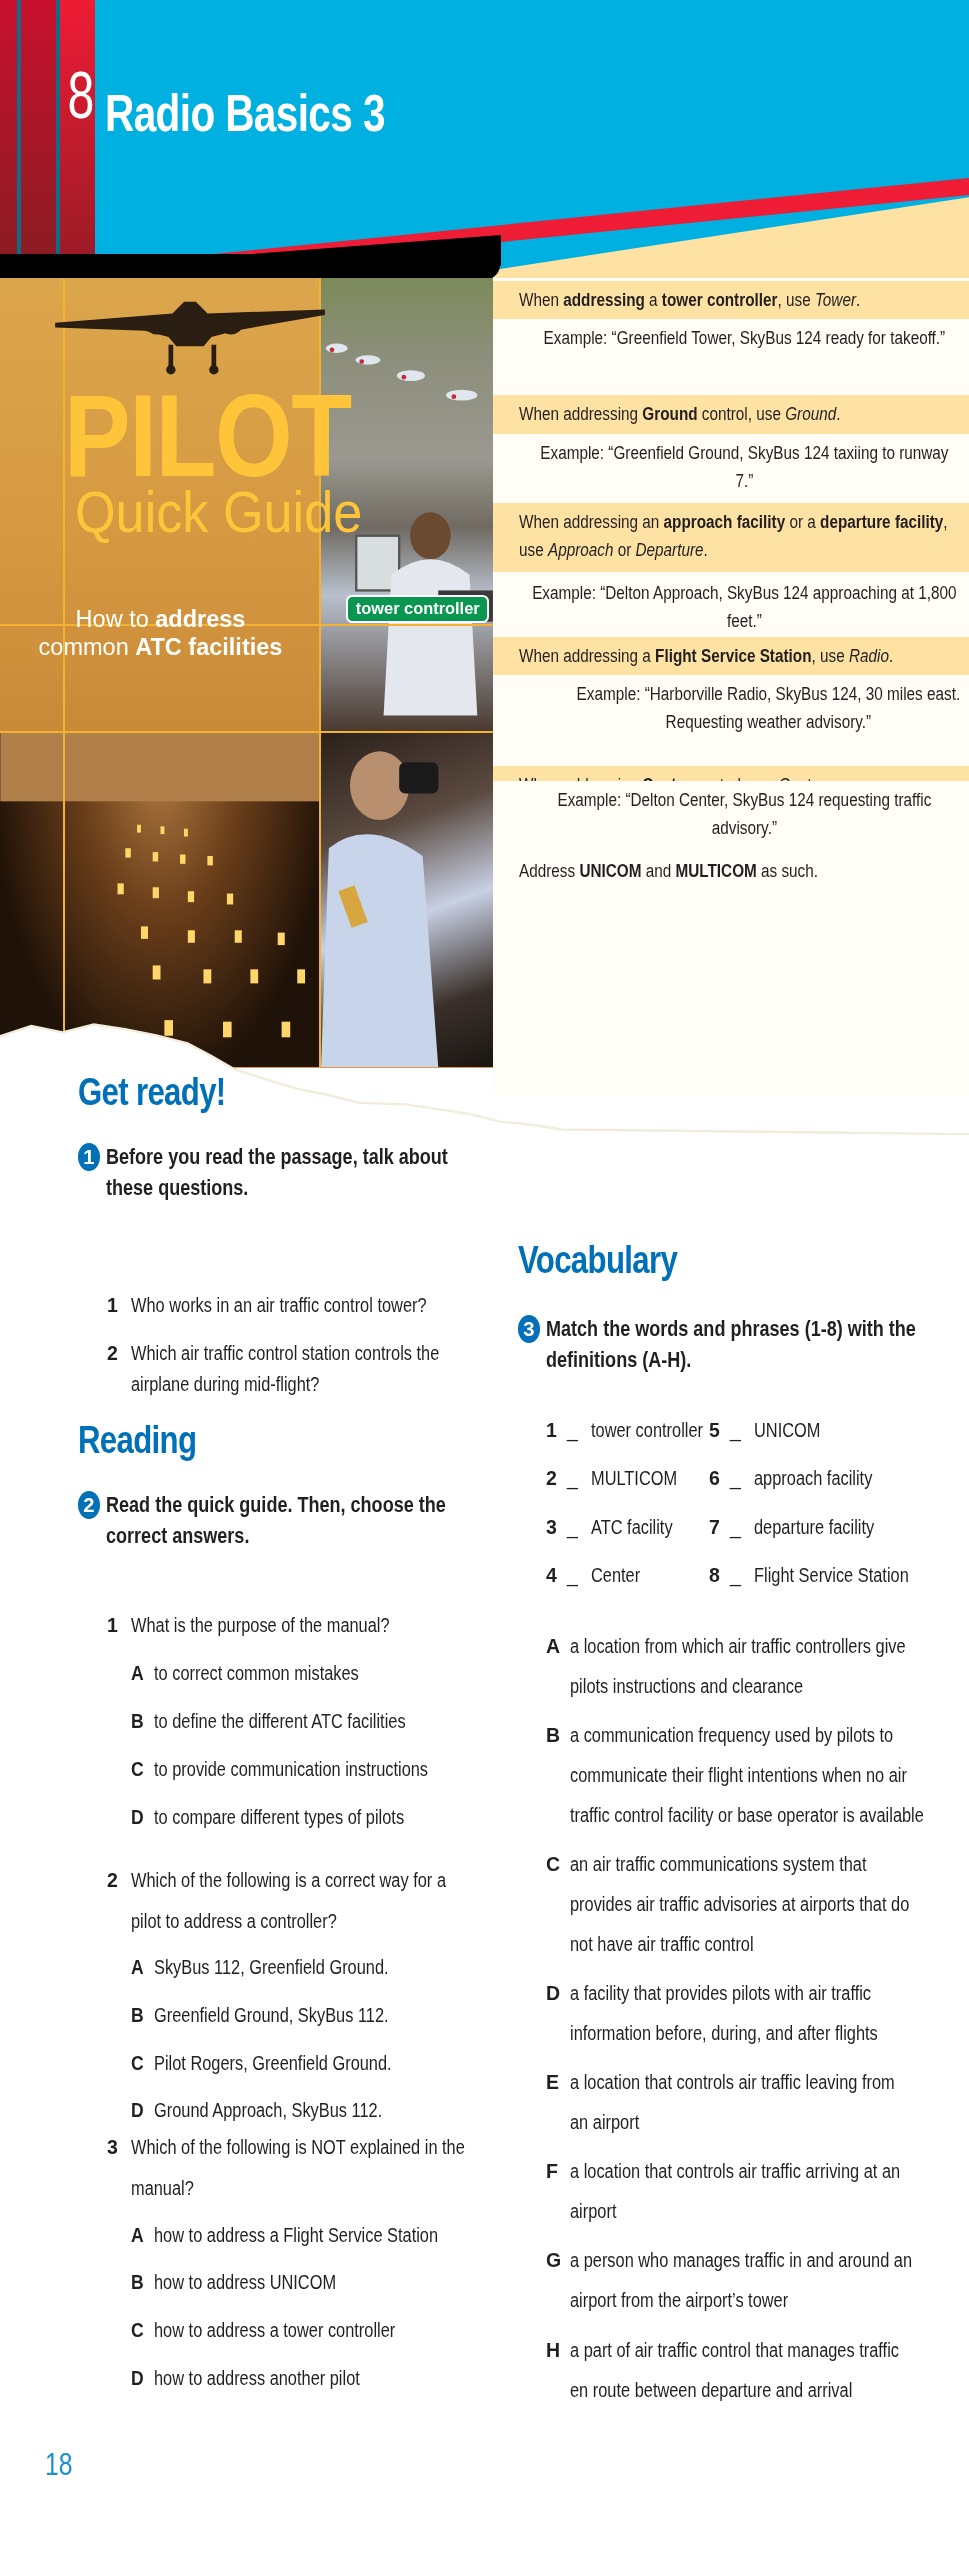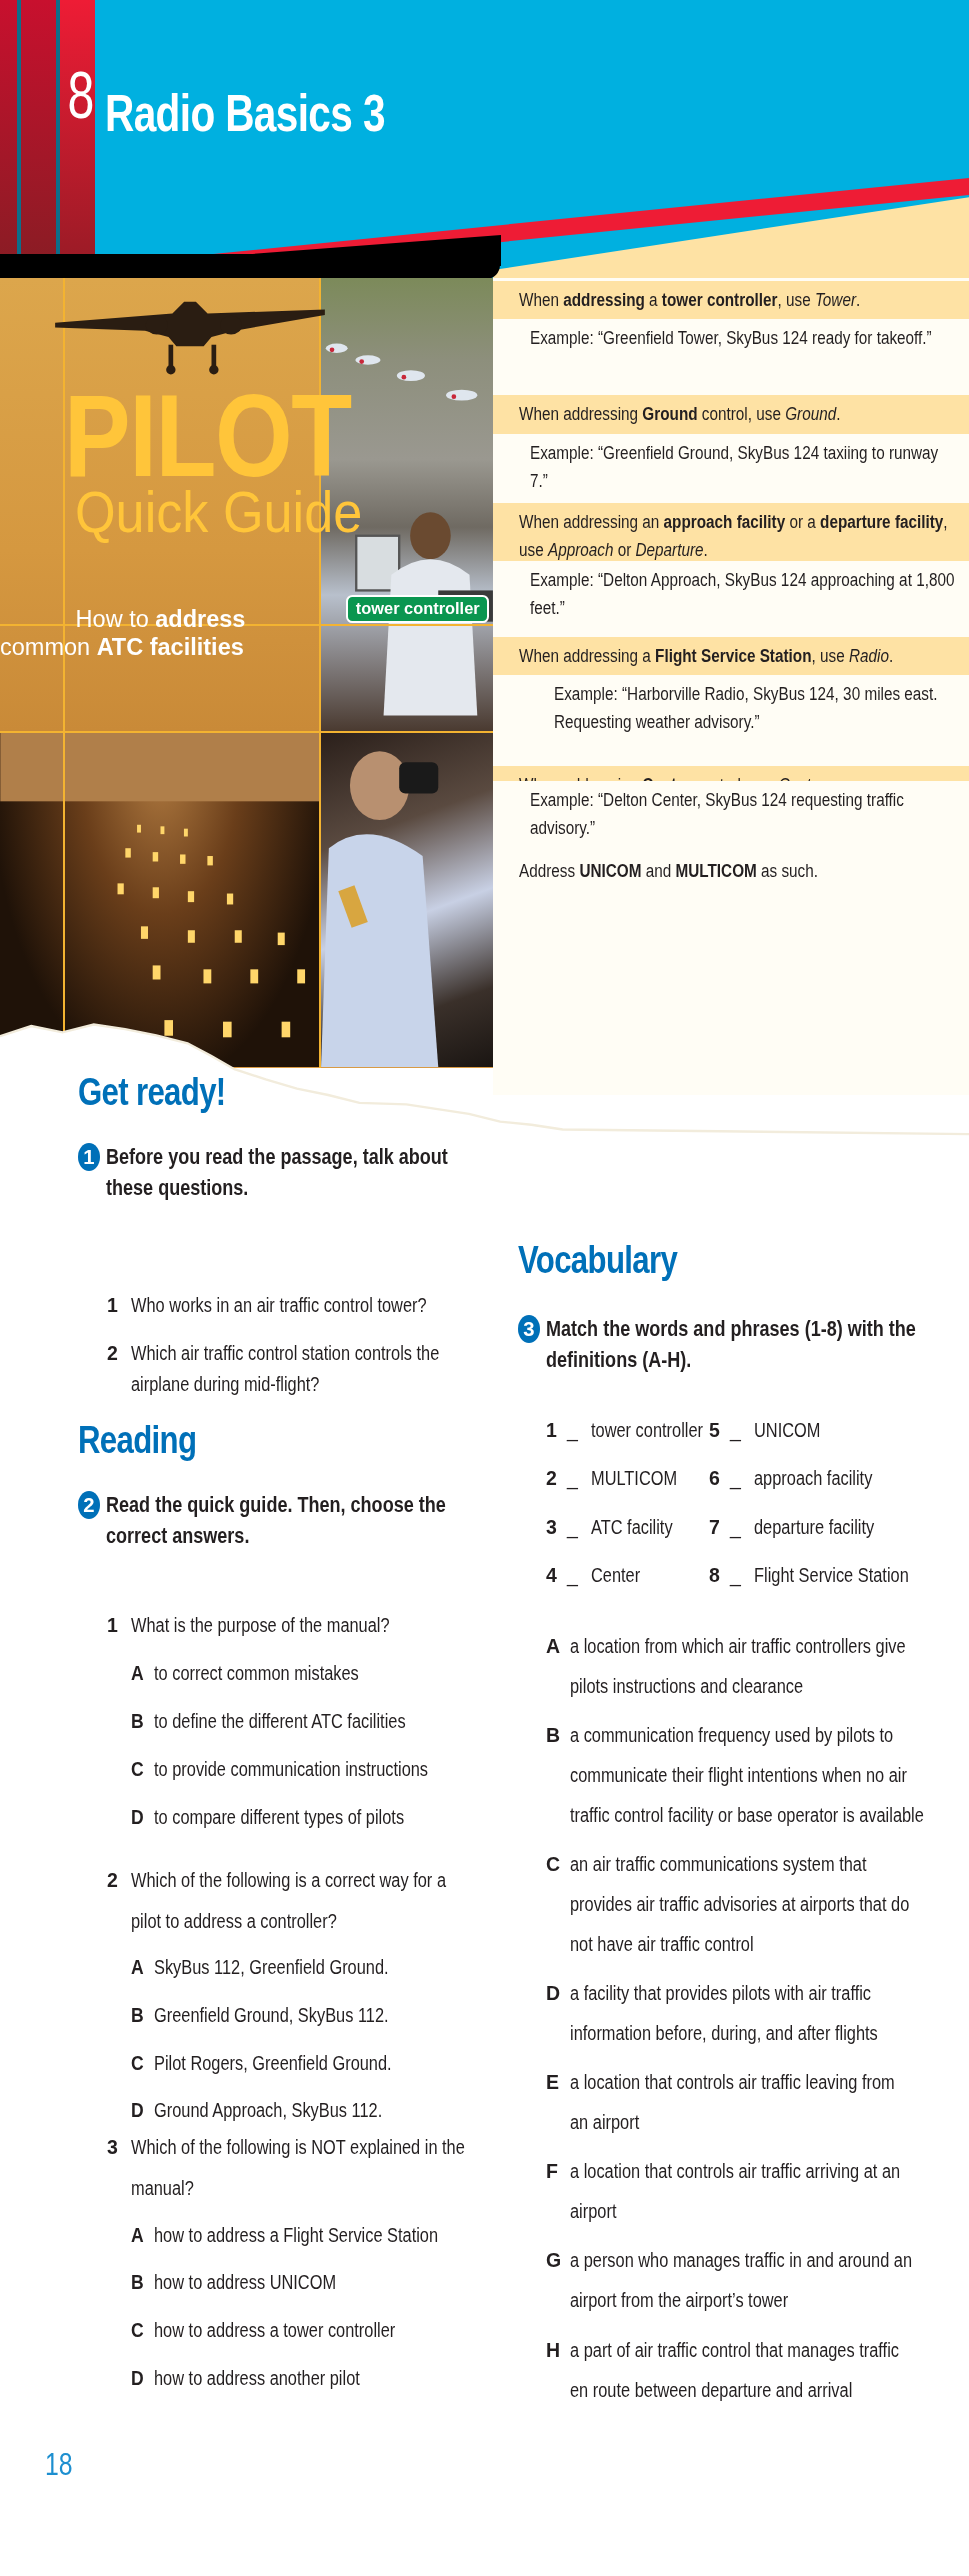--- a/index.html
+++ b/index.html
@@ -38,32 +38,32 @@
   #cover-runway { left:0; top:453px; width:321px; height:336px;
     background:radial-gradient(ellipse at 50% 10%, #b07a40 0%, #6a3e1a 35%, #1f1208 75%); }
   .grid-v { top:0; width:2.3px; height:790px; background:#f3b331; }
   .grid-h { left:0; height:2.3px; width:493px; background:#f3b331; }
   #plane { left:55px; top:11.7px; width:270px; height:86px; }
   #pilot-word { left:64px; top:100px; color:#ffc53a; font-size:116px; font-weight:bold; letter-spacing:-1.6px;
     line-height:1; transform:scaleX(0.86); transform-origin:left top; }
   #quick-guide { left:75px; top:205px; color:#ffc53a; font-size:58px; line-height:1;
     transform:scaleX(0.9); transform-origin:left top; white-space:nowrap; }
   #cover-sub1 { left:0; top:328px; width:321px; text-align:center; color:#fff; font-size:23.5px; line-height:1.15; }
-  #cover-sub2 { left:0; top:356px; width:321px; text-align:left; color:#fff; font-size:23.5px; line-height:1.15; }
+  #cover-sub2 { left:0; top:356px; width:321px; text-align:center; color:#fff; font-size:23.5px; line-height:1.15; }
   #tower-tag { left:346px; top:317px; background:#0a9650; color:#fff; border:2.3px solid #fff; border-radius:6.3px;
     font-size:16.4px; font-weight:bold; padding:2.3px 7.8px; white-space:nowrap; }
 
   
   #torn { left:0; top:1001px; width:969px; height:141px; }
 
   
   #guide { left:493px; top:278px; width:477px; height:817px; background:#fffdf5; }
   .g-row { position:absolute; left:0; width:477px; box-sizing:border-box; font-size:18px; line-height:28px; }
   .g-rule { background:#fee2a4; padding:4.7px 12.5px 4.7px 26px; }
-  .g-ex { background:#fffdf5; padding:4.7px 12.5px 4.7px 37px; }
+  .g-ex { background:#fffdf5; padding:4.7px 12.5px 4.7px 37px;text-align:center; }
   .g-plain { background:transparent; padding:4.7px 12.5px 4.7px 26px; }
   .cond { display:inline-block; transform:scaleX(0.85); transform-origin:left top; width:118%; }
 
   
   .h2 { color:#0070b8; font-size:38px; font-weight:bold; letter-spacing:-0.8px;
     transform:scaleX(0.82); transform-origin:left top; white-space:nowrap; }
   .task { font-size:22px; font-weight:bold; line-height:31px; }
   .task-num { position:absolute; width:22px; height:28px; border-radius:50%; background:#0070b8; color:#fff;
     font-size:20.3px; font-weight:bold; text-align:center; line-height:28px; }
   .task-text { position:absolute; transform:scaleX(0.82); transform-origin:left top; }
@@ -180,21 +180,21 @@
   <div class="abs" id="tower-tag">tower controller</div>
 </div>
 
 <div class="abs" id="guide"></div>
 <div class="abs" id="guide-rows" style="left:493px; top:281px; width:477px;">
     <div class="g-row g-rule" style="top: 0px; height: 38px;"><span class="cond"><span>When </span><b>addressing</b><span> a </span><b>tower controller</b><span>, use </span><i>Tower</i><span>.</span></span></div>
     <div class="g-row g-ex" style="top: 38px; height: 77px;"><span class="cond">Example: “Greenfield Tower, SkyBus 124 ready for takeoff.”</span></div>
     <div class="g-row g-rule" style="top: 114px; height: 39px;"><span class="cond"><span>When addressing </span><b>Ground</b><span> control, use </span><i>Ground</i><span>.</span></span></div>
     <div class="g-row g-ex" style="top: 153px; height: 69px;"><span class="cond">Example: “Greenfield Ground, SkyBus 124 taxiing to runway 7.”</span></div>
     <div class="g-row g-rule" style="top: 222px; height: 69px;"><span class="cond"><span>When addressing an </span><b>approach facility</b><span> or a </span><b>departure facility</b><span>, use </span><i>Approach</i><span> or </span><i>Departure</i><span>.</span></span></div>
-    <div class="g-row g-ex" style="top: 280px; height: 66px;"><span class="cond">Example: “Delton Approach, SkyBus 124 approaching at 1,800 feet.”</span></div>
+    <div class="g-row g-ex" style="top: 293px; height: 66px;"><span class="cond">Example: “Delton Approach, SkyBus 124 approaching at 1,800 feet.”</span></div>
     <div class="g-row g-rule" style="top: 356px; height: 38px;"><span class="cond"><span>When addressing a </span><b>Flight Service Station</b><span>, use </span><i>Radio</i><span>.</span></span></div>
     <div class="g-row g-ex" style="top: 394px; height: 53px; margin-left: 24px;"><span class="cond">Example: “Harborville Radio, SkyBus 124, 30 miles east. Requesting weather advisory.”</span></div>
     <div class="g-row g-rule" style="top: 485px; height: 38px;"><span class="cond"><span>When addressing </span><b>Center</b><span> control, use </span><i>Center</i><span>.</span></span></div>
     <div class="g-row g-ex" style="top: 500px; height: 70px;"><span class="cond">Example: “Delton Center, SkyBus 124 requesting traffic advisory.”</span></div>
     <div class="g-row g-plain" style="top: 571px; height: 39px;"><span class="cond"><span>Address </span><b>UNICOM</b><span> and </span><b>MULTICOM</b><span> as such.</span></span></div>
   </div>
 
 <svg class="abs" id="torn" viewBox="0 0 1240 180" preserveAspectRatio="none">
   <defs>
     <linearGradient id="sh" x1="0" y1="0" x2="0" y2="1">

